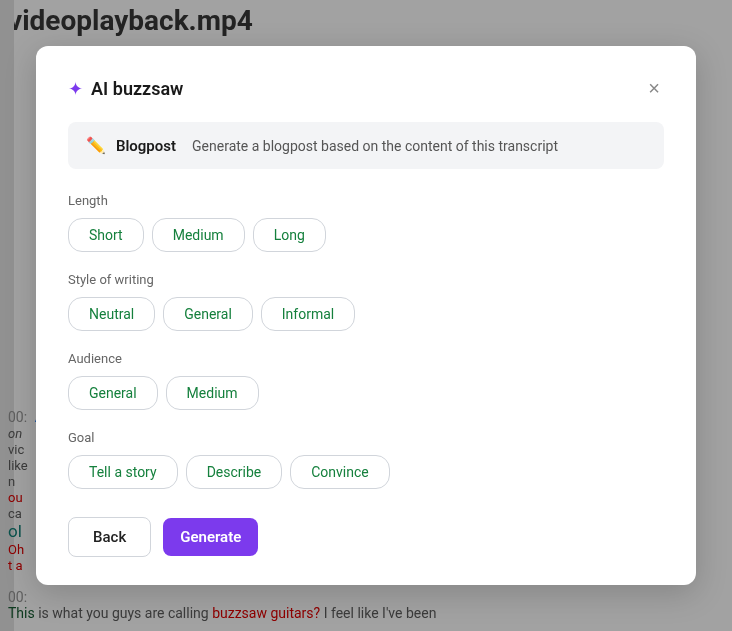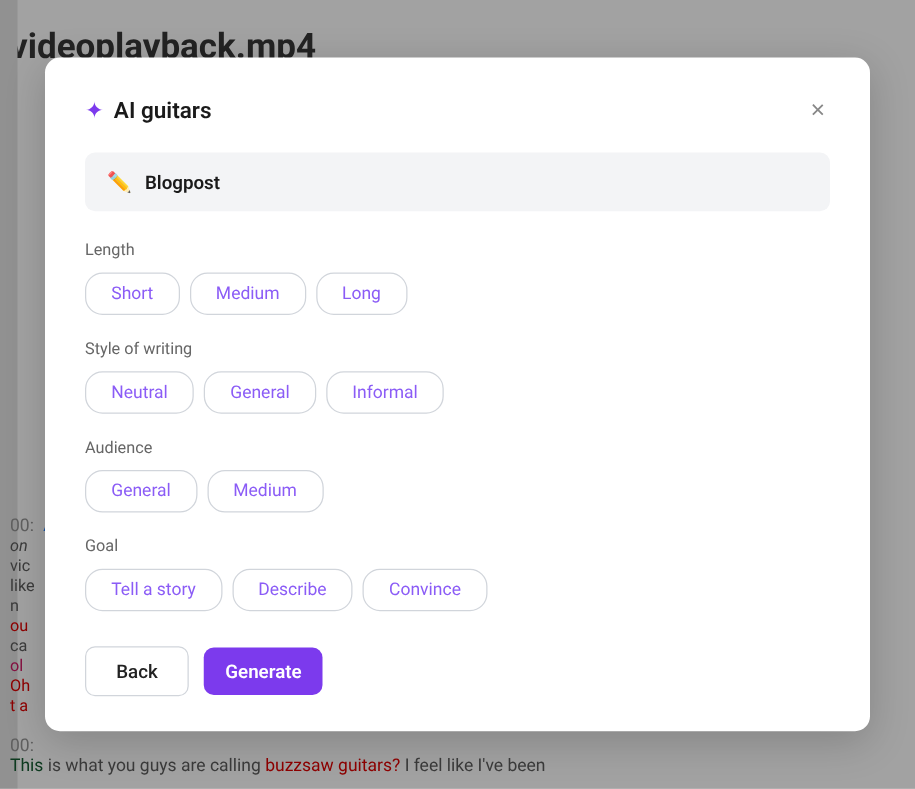--- a/index.html
+++ b/index.html
@@ -21,21 +21,21 @@
       position: absolute;
       top: 0;
       left: 0;
       width: 100%;
       height: 100%;
       background: #e8e8e8;
     }
 
     .bg-title {
       position: absolute;
-      top: 16px;
+      top: 0;
       left: 0;
       font-size: 28px;
       font-weight: 700;
       color: #333;
       padding: 4px 8px;
     }
 
     .bg-text-bottom {
       position: absolute;
       bottom: 10px;
@@ -179,21 +179,21 @@
       gap: 8px;
       flex-wrap: wrap;
     }
 
     .option-btn {
       background: #ffffff;
       border: 1.5px solid #d1d5db;
       border-radius: 14px;
       padding: 8px 20px;
       font-size: 14px;
-      color: #8b5cf6;
+      color: #15803d;
       cursor: pointer;
       font-family: inherit;
       transition: background 0.1s, border-color 0.1s;
     }
 
     
     .modal-footer {
       display: flex;
       gap: 12px;
       margin-top: 28px;
@@ -239,21 +239,21 @@
     <span style="color:#555;font-size:13px;">vic</span>
     <br>
     <span style="color:#555;font-size:13px;">like</span>
     <br>
     <span style="color:#555;font-size:13px;">n</span>
     <br>
     <span class="bg-red-text">ou</span>
     <br>
     <span style="color:#555;font-size:13px;">ca</span>
     <br>
-    <span style="color:#be185d;font-size:13px;">ol</span>
+    <span style="color:#0f766e;font-size:17px;">ol</span>
     <br>
     <span class="bg-red-text">Oh</span>
     <br>
     <span style="color:#cc0000;font-size:13px;">t a</span>
     <br>
     <br>
     <span class="bg-timestamp">00:</span>
     <br>
     <span class="highlight-red">This</span>
     <span> is what you guys are calling </span>
@@ -261,28 +261,29 @@
     <span> I feel like I've been</span>
   </div>
 </div>
 
 <div class="modal-overlay">
   <div class="modal">
 
     <div class="modal-header">
       <div class="modal-title-group">
         <span class="ai-icon">✦</span>
-        <span class="modal-title">AI guitars</span>
+        <span class="modal-title">AI buzzsaw</span>
       </div>
       <button class="close-btn">×</button>
     </div>
 
     <div class="blogpost-banner">
       <span class="blogpost-icon">✏️</span>
       <span class="blogpost-label">Blogpost</span>
+      <span class="blogpost-desc">Generate a blogpost based on the content of this transcript</span>
     </div>
 
     <div class="section">
       <div class="section-label">Length</div>
       <div class="options-row">
         <button class="option-btn">Short</button>
         <button class="option-btn">Medium</button>
         <button class="option-btn">Long</button>
       </div>
     </div>

